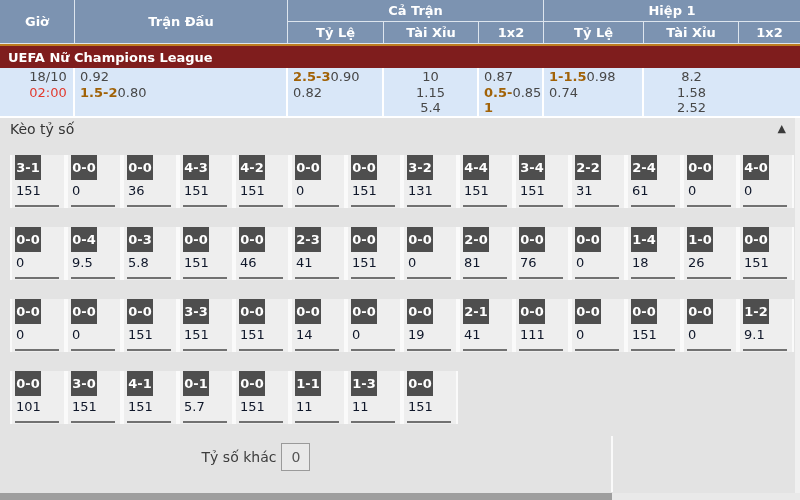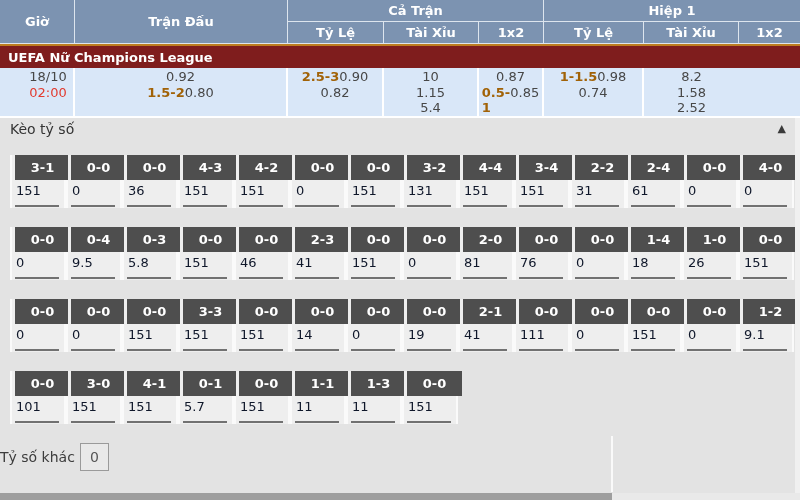--- a/index.html
+++ b/index.html
@@ -23,39 +23,39 @@
             display:flex; align-items:center; padding-left:8px; }
 
   
   .matchrow { display:grid; grid-template-columns:75px 213px 96px 95px 65px 100px 95px 61px;
               height:48px; background:#d9e7f8; font-size:13px; color:#474747; }
   .mcell { border-right:2px solid #fff; padding:1px 5px 0 5px; line-height:15.5px; }
   .mcell:last-child { border-right:none; }
   .m-time { text-align:center;padding-left:28px; }
   .red { color:#e23a2e; }
   .maroon { color:#a16207; font-weight:bold; }
-  .oline { display:flex; justify-content:center; height:15.5px; }
+  .oline { display:flex; justify-content:flex-start; height:15.5px; }
   .r { text-align:center; }
 
   
   .panel { position:relative; height:384px; background:#e3e3e3; border-top:2px solid #fff; }
   .ptitle { height:37px; display:flex; align-items:center; justify-content:space-between;
             padding:0 14px 16px 10px; font-size:14px; color:#333; }
   .caret { font-size:11px; color:#3a3a3a; cursor:pointer; }
   .grid { margin-left:10px; }
   .srow { display:flex; height:53px; margin-bottom:19px; }
   .cellwrap { width:56px; background:#fafafa; padding:0 2px; }
   .cellbody { position:relative; width:52px; height:53px; background:#eeeeee; }
-  .badge { width:55px; height:25px; margin-left:3px; background:#4e4e4e; color:#fff;
+  .badge { width:26px; height:25px; margin-left:3px; background:#4e4e4e; color:#fff;
            font-size:13px; font-weight:bold; display:flex; align-items:center; justify-content:center; }
   .odds { padding:3px 0 0 4px; font-size:13px; color:#0f172a; }
   .uline { position:absolute; left:3px; bottom:1px; width:44px; border-top:2px solid #717171; }
 
   
-  .otherrow { width:512px; display:flex; align-items:center; justify-content:flex-start; gap:5px; }
+  .otherrow { width:512px; display:flex; align-items:center; justify-content:center; gap:5px; }
   .otherlabel { font-size:14px; color:#3c3c3c; }
   .otherbox { width:29px; height:28px; border:1px solid #9a9a9a; display:flex; align-items:center;
               justify-content:center; font-size:14px; color:#555; background:#e9e9e9; }
 
   
   .vedge { position:absolute; left:611px; bottom:8px; width:2px; height:56px; background:#fafafa; }
   .rstrip { position:absolute; right:0; top:0; bottom:7px; width:5px; background:#f0f0f0; }
   .hscroll { position:absolute; left:0; right:0; bottom:0; height:7px; background:#e9e9e9; }
   .hthumb { width:612px; height:7px; background:#9e9e9e; }
 </style>

